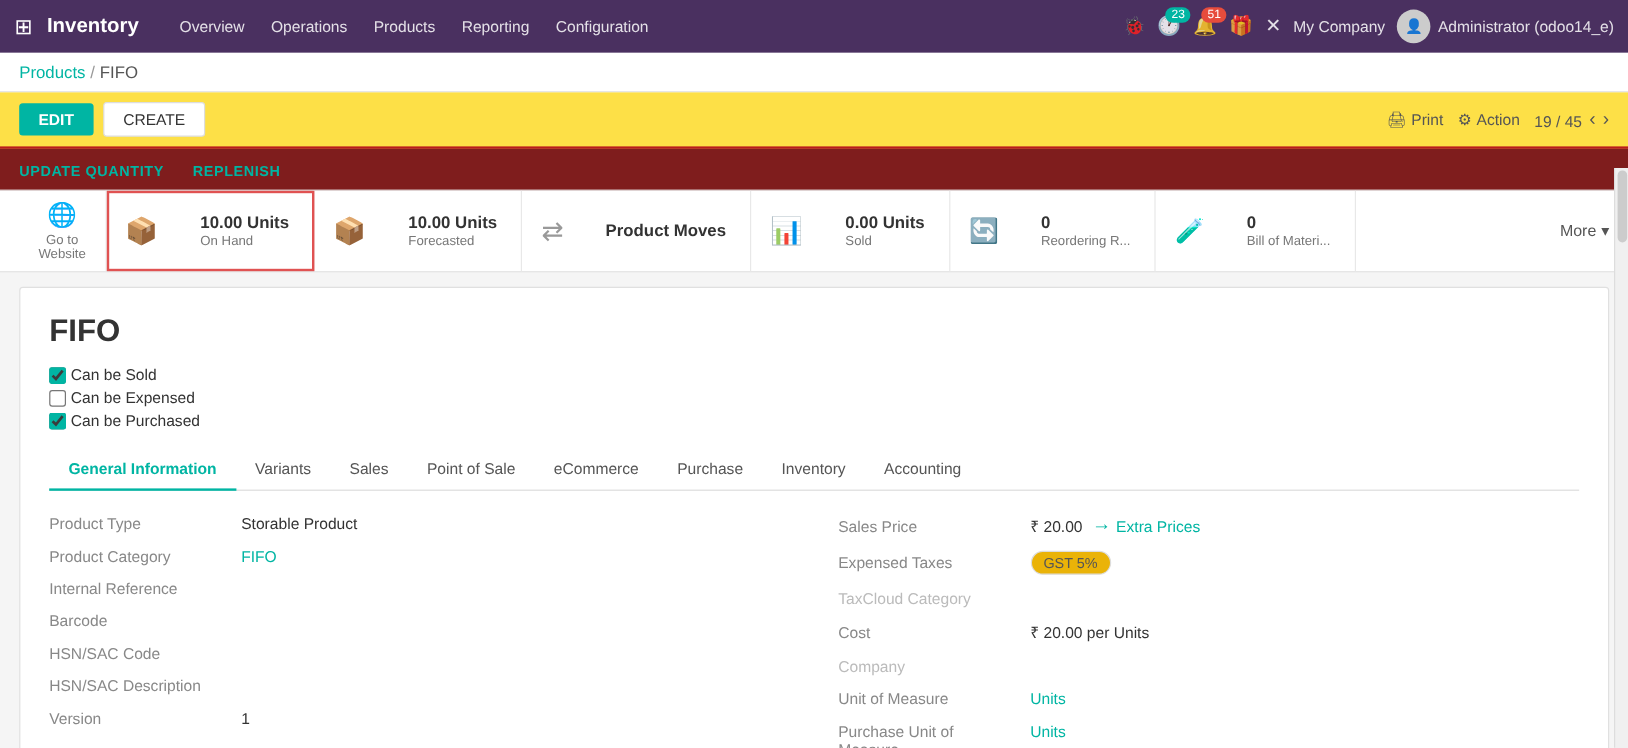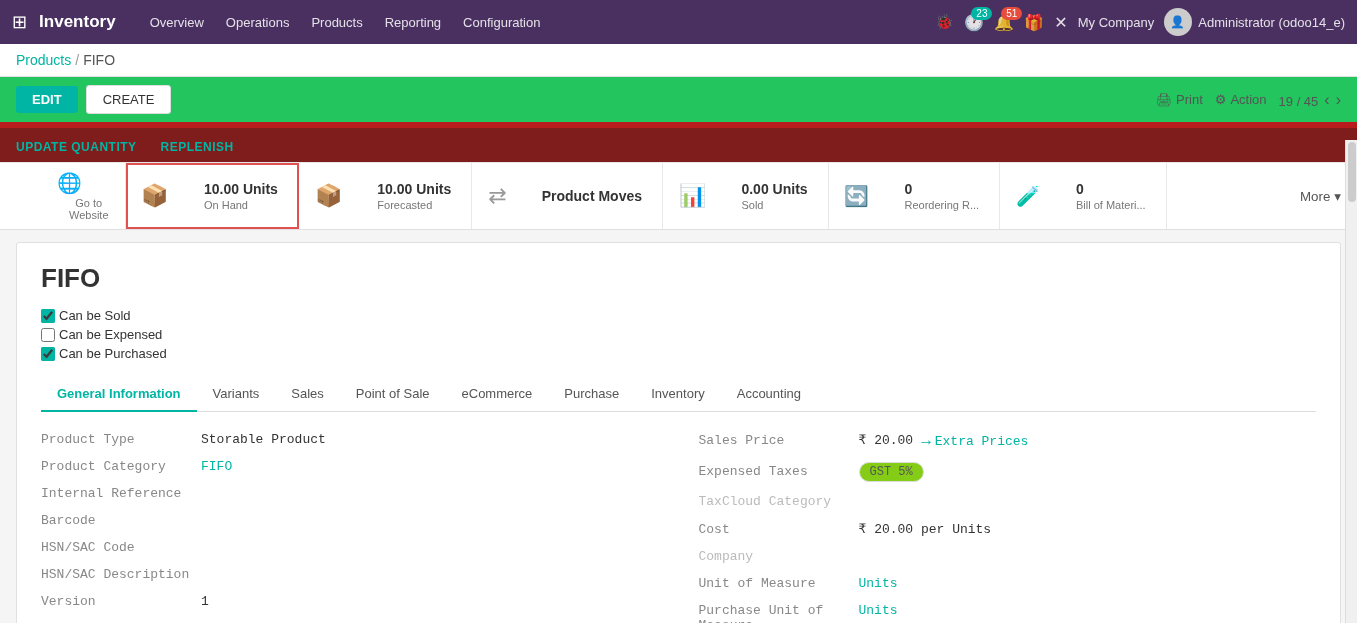--- a/index.html
+++ b/index.html
@@ -36,23 +36,23 @@
       align-items: center;
       gap: 4px;
       font-size: 14px;
     }
     .breadcrumb-link { color: #00b5a3; cursor: pointer; }
     .breadcrumb-sep { color: #999; }
     .breadcrumb-current { color: #555; font-weight: 500; }
 
     
     .action-bar {
-      background: #22c55e;
+      background: #fde047;
       padding: 8px 16px;
-      border-bottom: 6px solid #b91c1c;
+      border-bottom: 2px solid #b91c1c;
       display: flex;
       align-items: center;
       gap: 8px;
     }
     .btn-edit { background: #00b5a3; color: white; border: none; padding: 6px 16px; border-radius: 3px; cursor: pointer; font-size: 13px; font-weight: 600; }
     .btn-create { background: white; color: #333; border: 1px solid #ddd; padding: 6px 16px; border-radius: 3px; cursor: pointer; font-size: 13px; }
     .action-bar-right { margin-left: auto; display: flex; align-items: center; gap: 12px; }
     .btn-print, .btn-action { background: none; border: none; color: #555; cursor: pointer; font-size: 13px; display: flex; align-items: center; gap: 4px; }
     .pagination { display: flex; align-items: flex-end; gap: 6px; color: #555; font-size: 13px; }
     .pag-btn { background: none; border: none; cursor: pointer; color: #555; font-size: 16px; }
@@ -103,34 +103,34 @@
       margin-bottom: -1px;
     }
     .tab.active {
       color: #00b5a3;
       border-bottom: 2px solid #00b5a3;
       font-weight: 600;
     }
 
     
     .form-section { padding: 20px 24px; display: grid; grid-template-columns: 1fr 1fr; gap: 0 40px; }
-    .field-row { display: flex; align-items: baseline; margin-bottom: 12px; gap: 10px; font-family: Liberation Mono, monospace; }
+    .field-row { display: flex; align-items: baseline; margin-bottom: 12px; gap: 10px; }
     .field-label { color: #888; font-size: 13px; min-width: 150px; }
     .field-value { color: #333; font-size: 13px; }
     .field-value.link { color: #00b5a3; cursor: pointer; }
     .field-value.muted { color: #bbb; }
 
     
     .price-row { display: flex; gap: 8px; }
     .price-link { color: #00b5a3; cursor: pointer; font-size: 13px; display: flex; align-items: center; gap: 4px; }
     .price-arrow { font-size: 16px; }
 
     
     .gst-badge {
-      background: #84cc16;
+      background: #eab308;
       border: 1px solid #ddd;
       border-radius: 12px;
       padding: 2px 10px;
       font-size: 12px;
       color: #555;
     }
 
     
     .scroll-hint {
       position: fixed;
@@ -179,21 +179,21 @@
       display: flex;
       flex-direction: column;
       align-items: center;
       justify-content: center;
       padding: 8px 16px;
       border-right: 1px solid #e8e8e8;
       cursor: pointer;
       gap: 2px;
     }
     .website-icon { font-size: 20px; color: #999; }
-    .website-label { font-size: 11px; color: #777; text-align: center; margin-left: 37px; }
+    .website-label { font-size: 11px; color: #777; text-align: center; }
   </style>
 </head>
 <body>
 
 <nav class="topnav">
   <span class="topnav-grid">⊞</span>
   <span class="topnav-brand">Inventory</span>
   <div class="topnav-menu">
     <span class="topnav-menu-item">Overview</span>
     <span class="topnav-menu-item">Operations</span>

